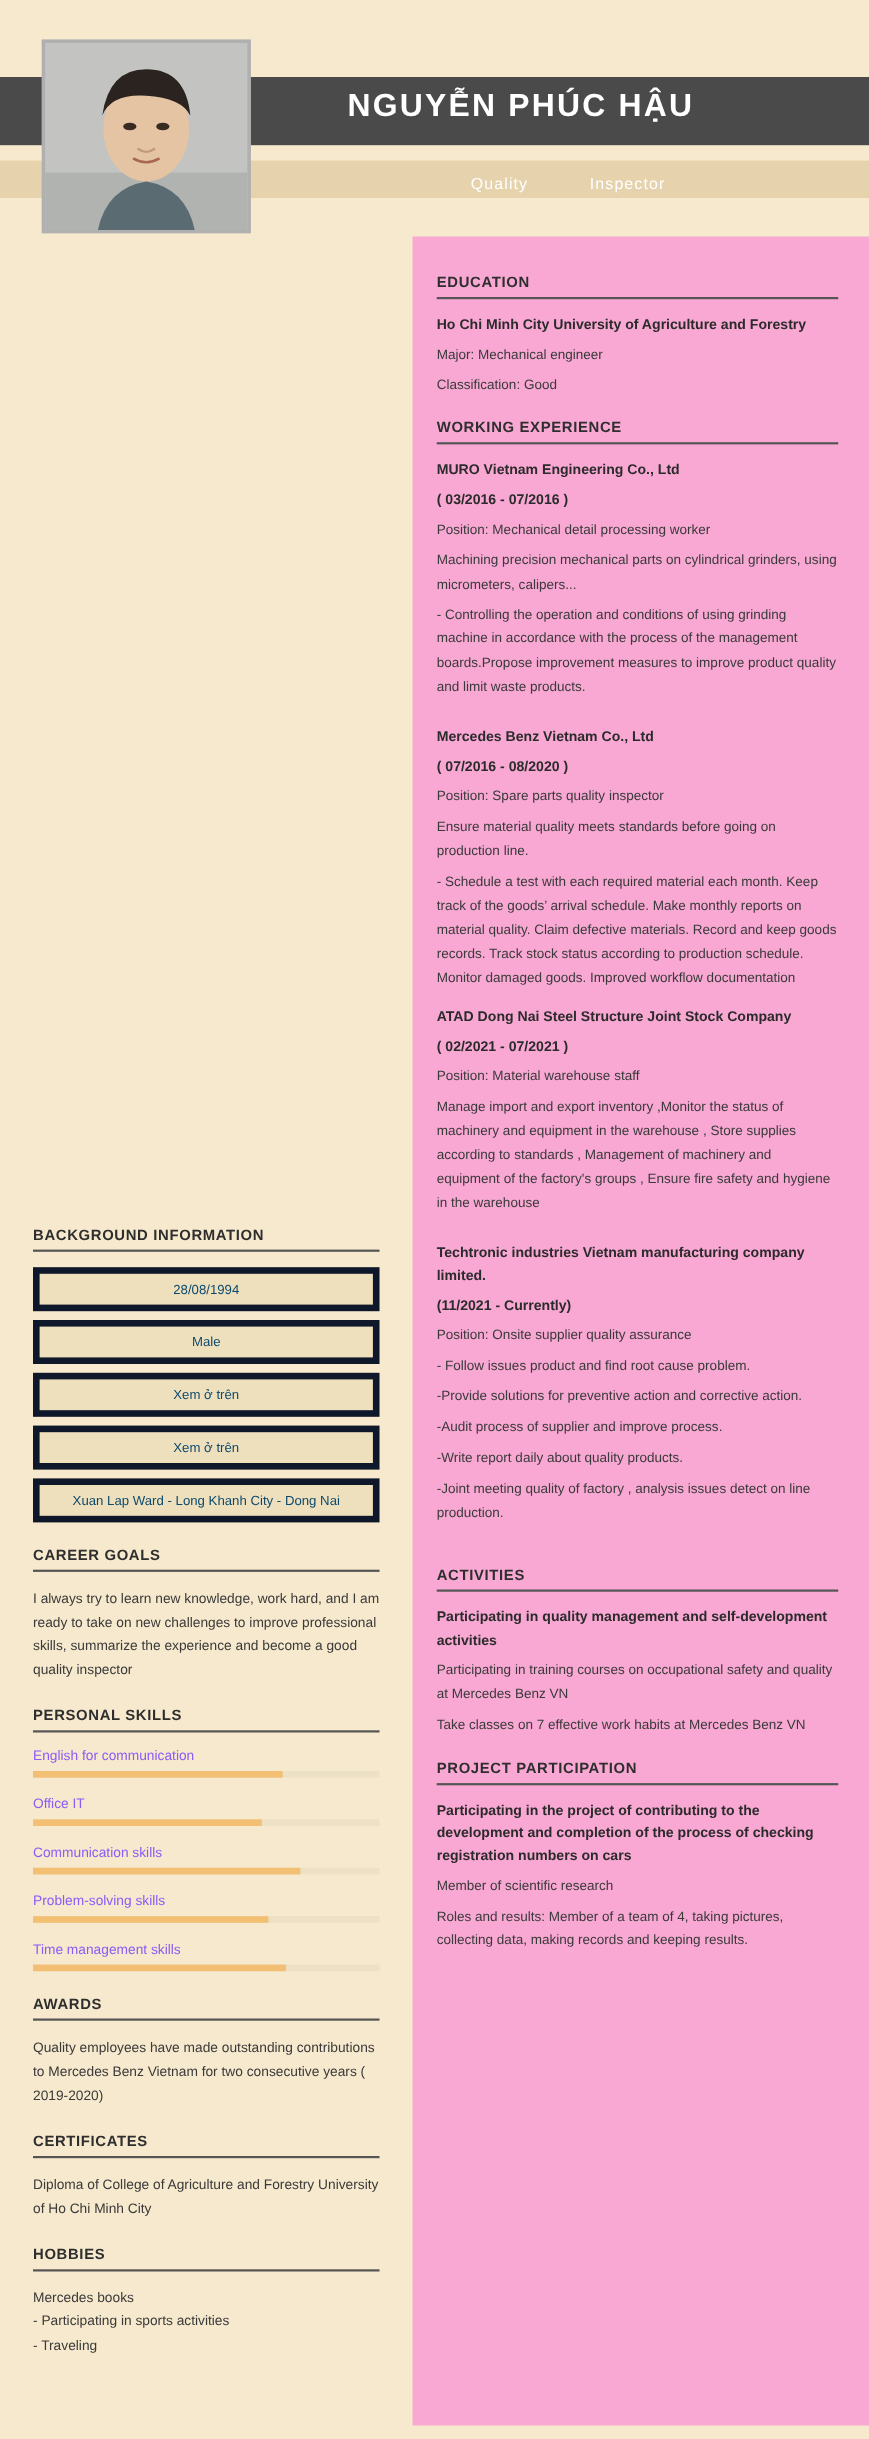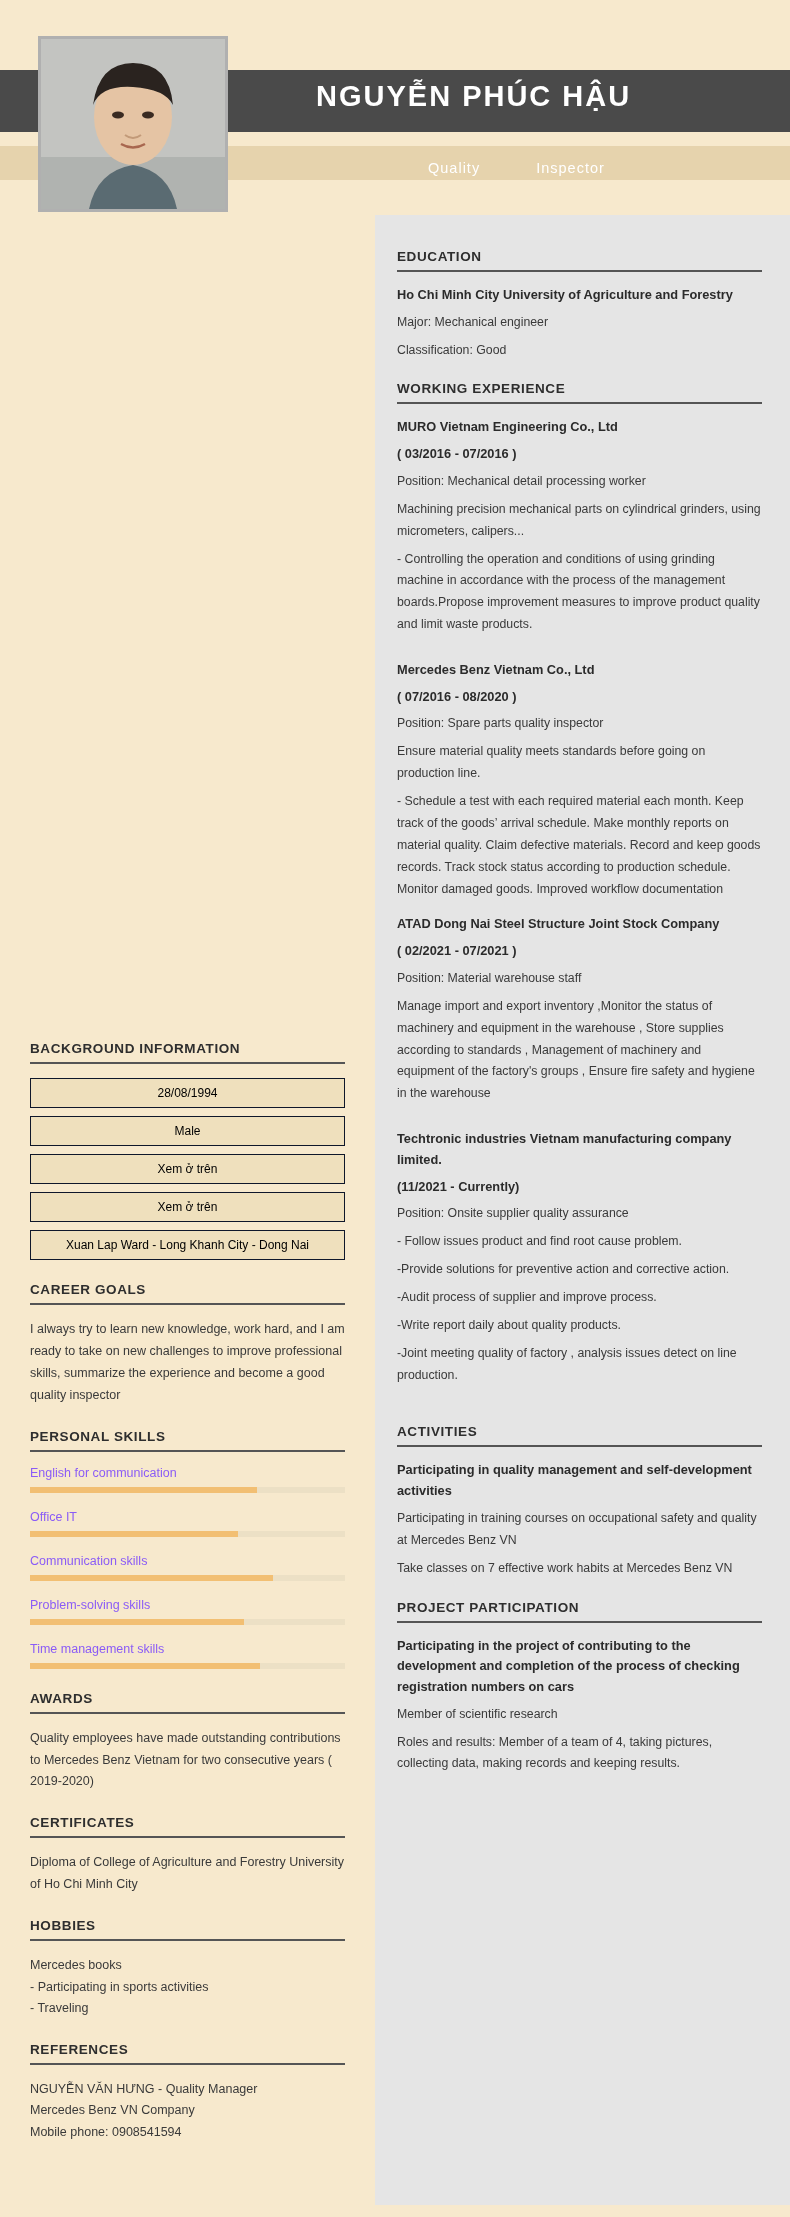--- a/index.html
+++ b/index.html
@@ -72,21 +72,21 @@
     position: relative;
     display: flex;
     align-items: flex-end;
   }
   .left {
     width: 375px;
     padding: 34px 30px 40px 30px;
   }
   .right {
     width: 415px;
-    background: #e5e5e5;
+    background: #f9a8d4;
     padding: 34px 28px 40px 22px;
     min-height: 1990px;
   }
 
   
   .sec-title {
     font-size: 13.5px;
     font-weight: bold;
     letter-spacing: 0.6px;
     color: #2e2e2e;
@@ -95,24 +95,24 @@
   .sec-rule {
     height: 2px;
     background: #555;
     margin-bottom: 14px;
   }
   .sec { margin-bottom: 22px; }
 
   
   .pill {
     background: #efe0bd;
-    border: 1px solid #0f172a;
+    border: 6px solid #0f172a;
     text-align: center;
     font-size: 12px;
-    color: #000000;
+    color: #0c4a6e;
     padding: 7px 6px;
     margin-bottom: 8px;
   }
 
   .para {
     font-size: 12.5px;
     line-height: 1.75;
     color: #3a3a3a;
     margin: 0;
   }
@@ -278,27 +278,20 @@
       </div>
 
       <div class="sec">
         <div class="sec-title">HOBBIES</div>
         <div class="sec-rule"></div>
         <div class="list-line"> Mercedes books</div>
         <div class="list-line">- Participating in sports activities</div>
         <div class="list-line">- Traveling</div>
       </div>
 
-      <div class="sec">
-        <div class="sec-title">REFERENCES</div>
-        <div class="sec-rule"></div>
-        <div class="list-line">NGUYỄN VĂN HƯNG - Quality Manager</div>
-        <div class="list-line">Mercedes Benz VN Company</div>
-        <div class="list-line">Mobile phone: 0908541594</div>
-      </div>
 
     </div>
 
     <div class="right">
 
       <div class="r-block">
         <div class="r-title">EDUCATION</div>
         <div class="r-rule"></div>
         <div class="r-head">Ho Chi Minh City University of Agriculture and Forestry</div>
         <p class="r-text"> Major: Mechanical engineer</p>

